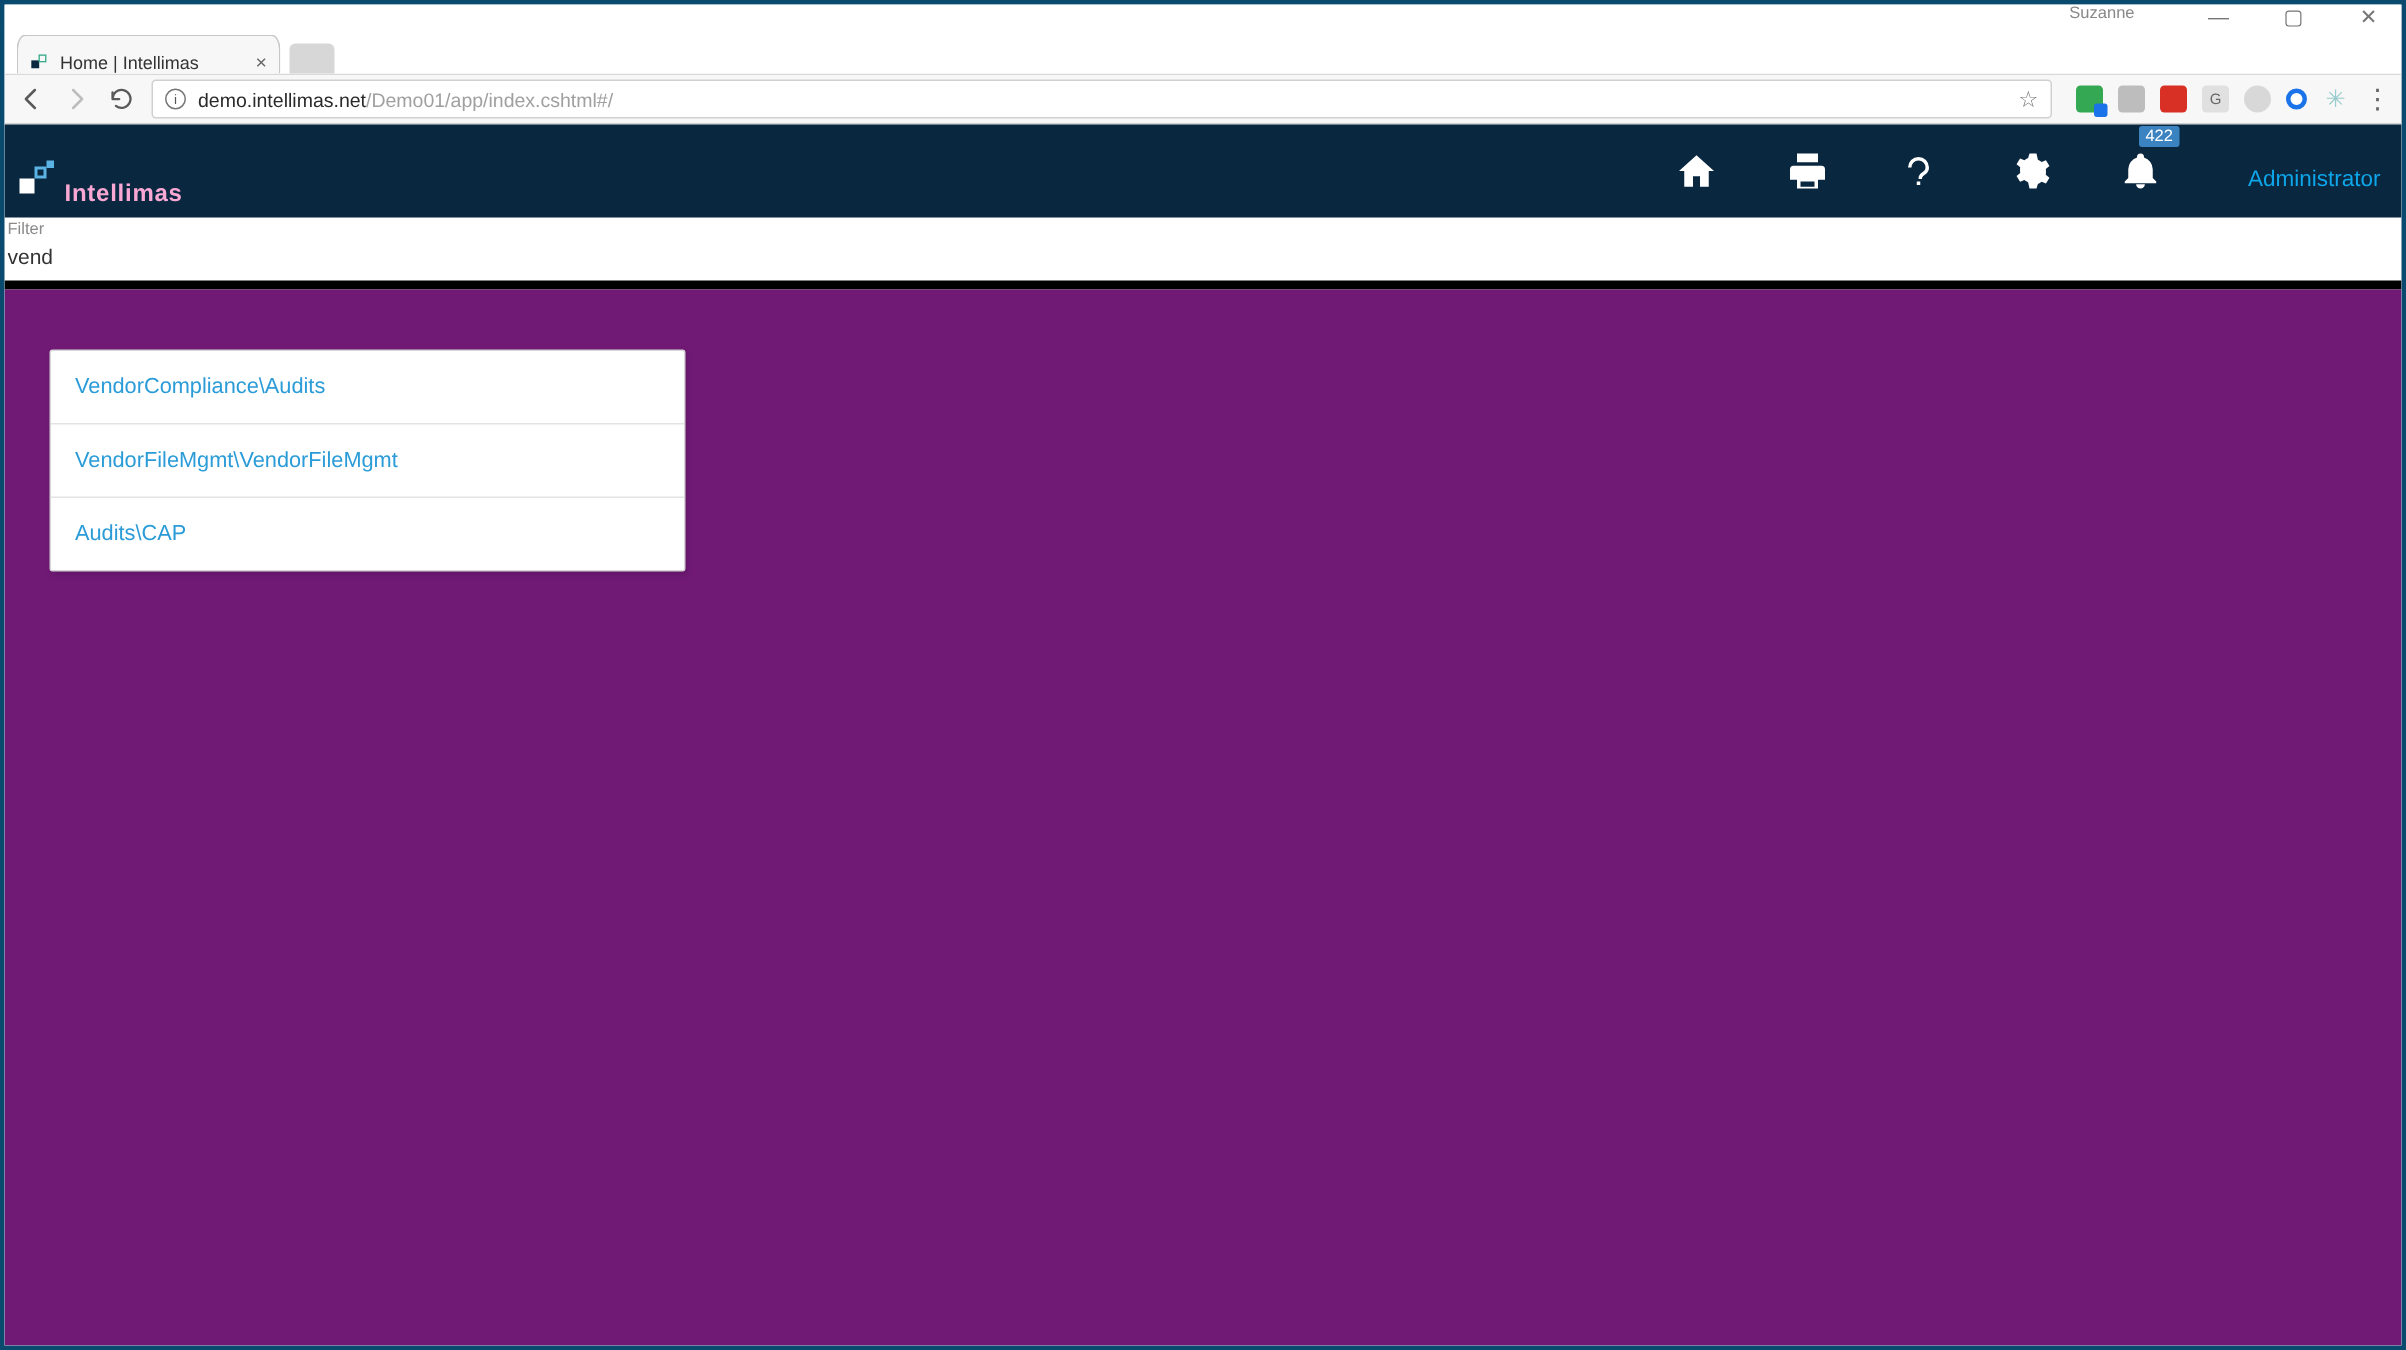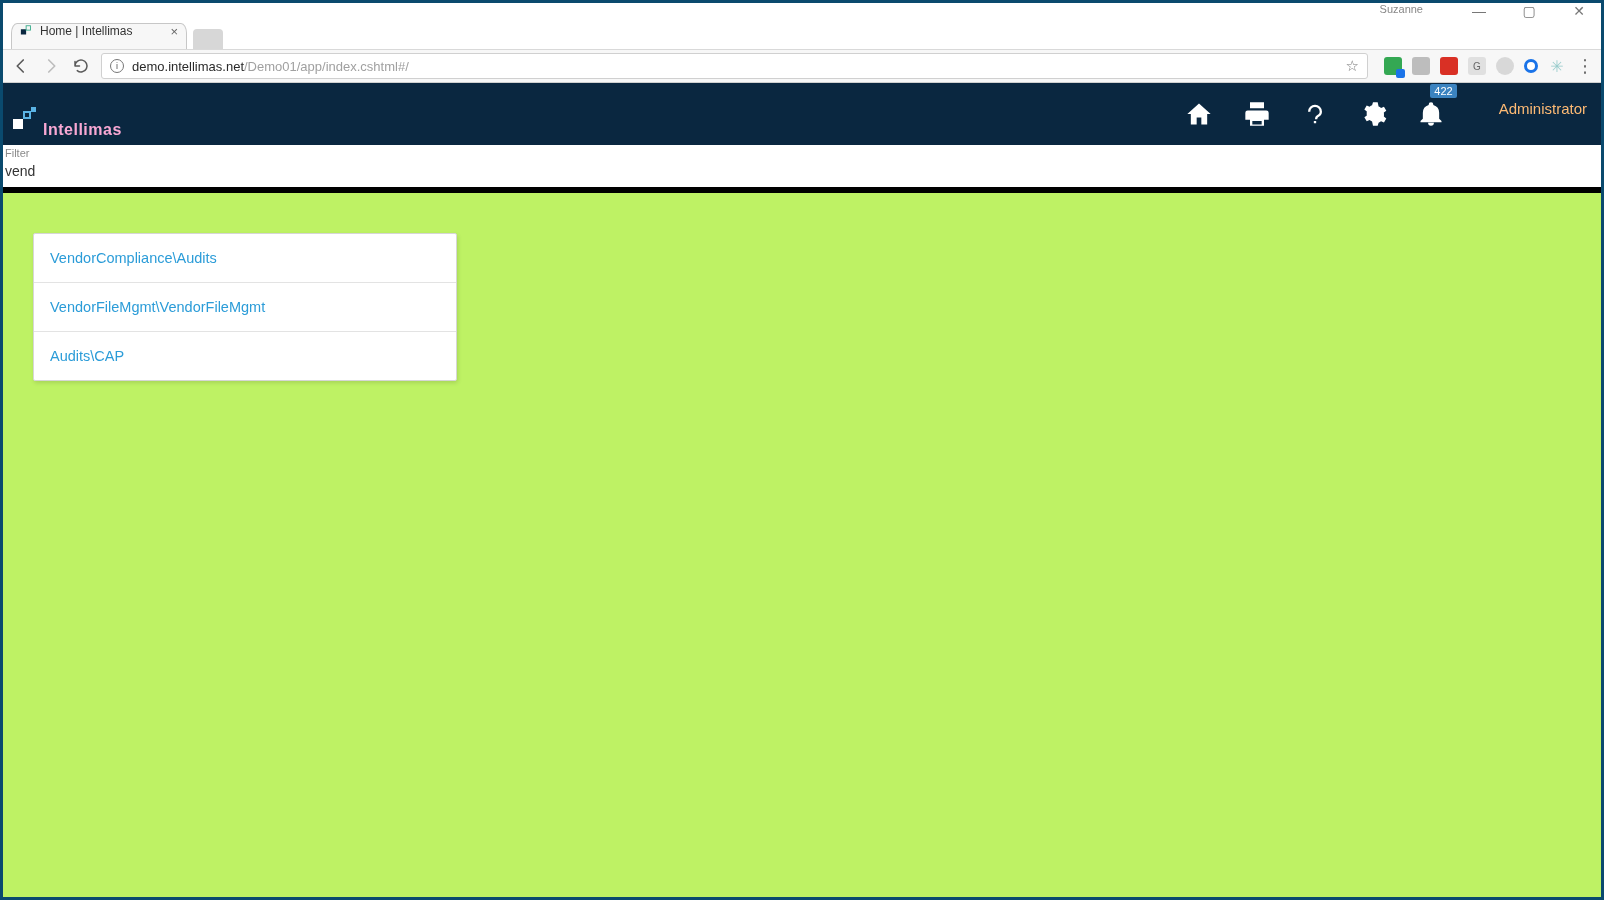--- a/index.html
+++ b/index.html
@@ -10,21 +10,21 @@
   .win-titlebar { height: 18px; background: #fff; display: flex; justify-content: flex-end; padding-right: 8px; gap: 22px; font-size: 11px; color: #888; }
   .win-ctrl { width: 28px; text-align: center; color: #777; font-size: 14px; }
   .win-profile { font-size: 11px; color: #888; margin-right: 20px; }
 
   
   .tab-strip { height: 28px; background: #fff; display: flex; align-items: flex-end; padding-left: 8px; position: relative; }
   .tab {
     height: 26px; min-width: 176px; background: #f7f7f7;
     border: 1px solid #c7c7c7; border-bottom: none;
     border-top-left-radius: 6px 10px; border-top-right-radius: 6px 10px;
-    display: flex; align-items: flex-start; padding: 0 8px; gap: 6px;
+    display: flex; align-items: flex-end; padding: 0 8px; gap: 6px;
     font-size: 12px; color: #333;
     position: relative;
   }
   .tab .favicon { width: 14px; height: 14px; display: inline-block; }
   .tab .close { margin-left: auto; color: #666; font-size: 13px; }
   .ghost-tab {
     width: 30px; height: 20px; margin-left: 6px;
     background: #d7d7d7; border-top-left-radius: 4px; border-top-right-radius: 4px;
     align-self: flex-end; margin-bottom: 0;
   }
@@ -64,39 +64,39 @@
     height: 62px; background: #0a2740; display: flex; align-items: center;
     padding: 0 14px 0 8px; color: #fff;
   }
   .logo-wrap { display: flex; align-items: flex-end; gap: 2px; height: 100%; padding-bottom: 6px; }
   .logo-mark { width: 30px; height: 30px; position: relative; margin-bottom: 2px; }
   .logo-mark .s1 { position: absolute; left: 2px;  top: 12px; width: 10px; height: 10px; background: #fff; }
   .logo-mark .s2 { position: absolute; left: 12px; top: 4px;  width: 8px;  height: 8px;  border: 2px solid #5ab3e4; }
   .logo-mark .s3 { position: absolute; left: 20px; top: 0;    width: 5px;  height: 5px;  background: #5ab3e4; }
   .logo-text { font-size: 16px; letter-spacing: 0.5px; color: #f9a8d4; font-weight: 700; }
   .header-spacer { flex: 1; }
-  .header-icons { display: flex; align-items: flex-start; gap: 30px; }
+  .header-icons { display: flex; align-items: flex-end; gap: 46px; }
   .hicon { color: #fff; position: relative; }
   .hicon svg { width: 28px; height: 28px; fill: #fff; display: block; }
   .badge {
     position: absolute; top: -16px; right: -12px;
     background: #3b83c0; color: #fff; font-size: 11px; padding: 1px 4px; border-radius: 2px;
   }
-  .user-label { font-size: 15px; color: #fdba74; margin-left: 24px; }
+  .user-label { font-size: 15px; color: #0ea5e9; margin-left: 12px; }
 
   
   .filter-area { border-bottom: 6px solid #000000; }
   .filter-label { font-size: 11px; color: #8a8a8a; padding: 2px 2px 0 2px; }
   .filter-input {
     width: 100%; border: none; outline: none; font-size: 14px; color: #333;
     padding: 4px 16px 8px 2px; background: transparent;
   }
 
   
-  .content { flex: 1; position: relative; padding: 40px 0 0 30px; background: #bef264; }
+  .content { flex: 1; position: relative; padding: 40px 0 0 30px; background: #701a75; }
   .results-card {
     width: 424px; border: 1px solid #d6d6d6; border-radius: 2px;
     box-shadow: 1px 2px 4px rgba(0,0,0,0.12);
     background: #fff;
   }
   .result-item {
     padding: 16px 16px; font-size: 14.5px; color: #2b9cd8;
     border-bottom: 1px solid #e3e3e3; cursor: pointer;
   }
   .result-item:last-child { border-bottom: none; }

